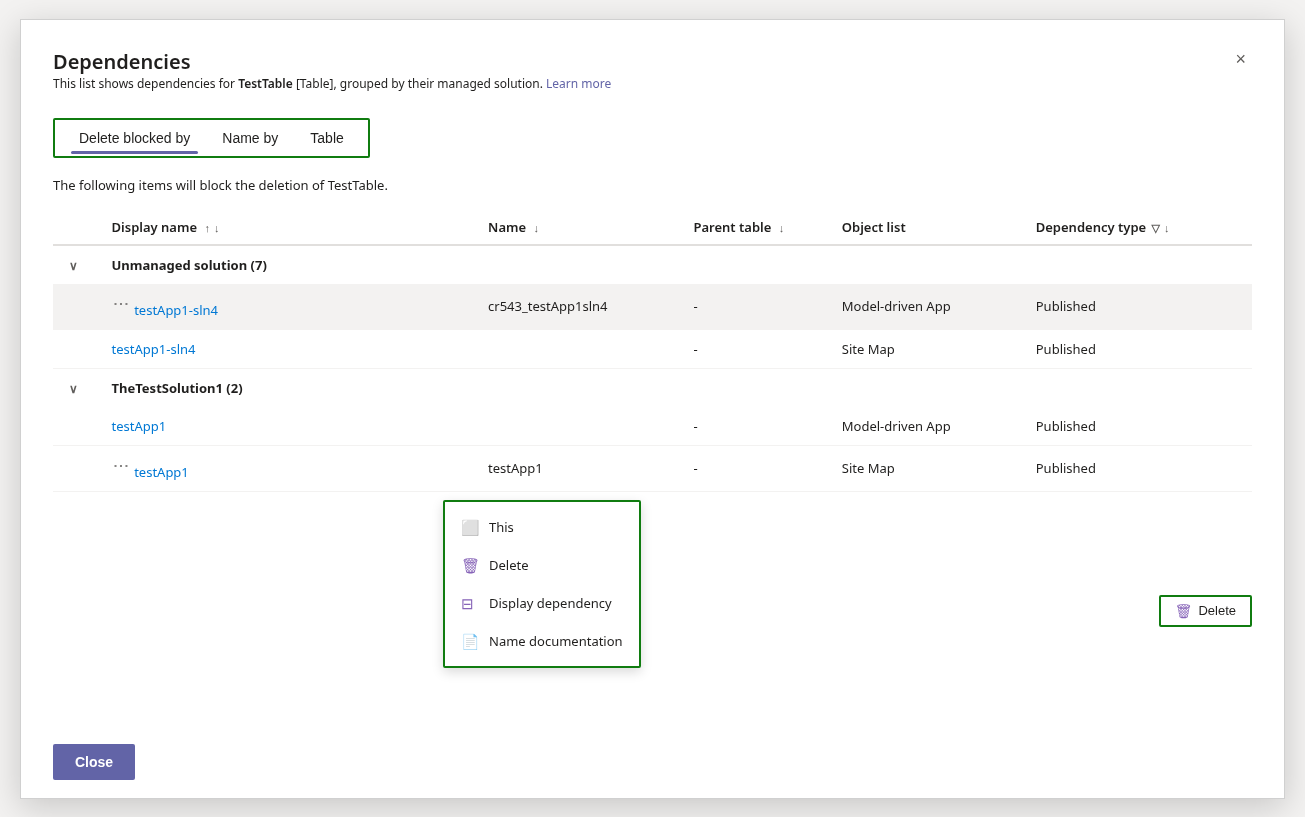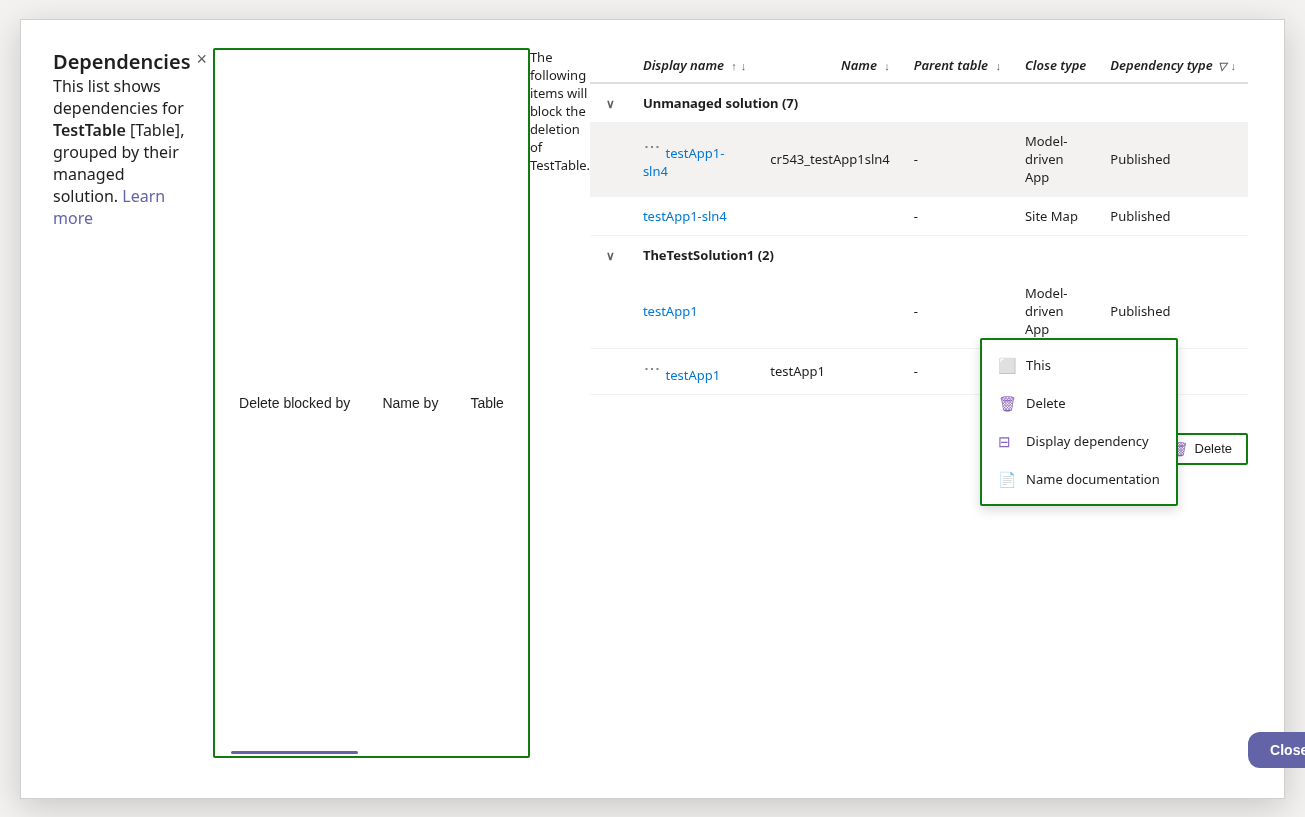--- a/index.html
+++ b/index.html
@@ -13,23 +13,23 @@
       font-size: 14px;
       color: #201f1e;
     }
     .dialog {
       background: #fff;
       width: 1265px;
       min-height: 780px;
       border: 1px solid #d0d0d0;
       box-shadow: 0 8px 32px rgba(0,0,0,0.18);
       position: relative;
-      padding: 28px 32px 30px 32px;
-      display: flex;
-      flex-direction: row;
+      padding: 28px 32px 18px 32px;
+      display: flex;
+      flex-direction: column;
     }
     .dialog-header {
       display: flex;
       align-items: flex-start;
       justify-content: space-between;
       margin-bottom: 8px;
     }
     .dialog-title {
       font-size: 20px;
       font-weight: 600;
@@ -38,33 +38,33 @@
     .close-btn {
       background: none;
       border: none;
       cursor: pointer;
       font-size: 18px;
       color: #605e5c;
       padding: 2px 6px;
       line-height: 1;
     }
     .subtitle {
-      font-size: 16px;
+      font-size: 12px;
       color: #201f1e;
       margin-bottom: 18px;
     }
     .subtitle strong { font-weight: 600; }
     .subtitle a { color: #6264a7; text-decoration: none; }
     .tabs-bar {
       display: flex;
       gap: 0;
       border: 2px solid #107c10;
       border-radius: 2px;
       width: fit-content;
-      margin-bottom: 10px;
+      margin-bottom: 18px;
       padding: 4px 8px;
     }
     .tab {
       padding: 6px 16px;
       font-size: 14px;
       color: #201f1e;
       cursor: pointer;
       background: none;
       border: none;
       position: relative;
@@ -80,42 +80,41 @@
       bottom: -2px;
       left: 8px;
       right: 8px;
       height: 3px;
       background: #6264a7;
       border-radius: 2px;
     }
     .block-notice {
       font-size: 13px;
       color: #201f1e;
-      margin-bottom: 31px;
+      margin-bottom: 16px;
     }
     .table-container {
       flex: 1;
       position: relative;
     }
     .data-table {
       width: 100%;
       border-collapse: collapse;
     }
     .data-table thead tr {
       border-bottom: 2px solid #e1dfdd;
     }
     .data-table th {
-      text-align: right;
+      text-align: left;
       font-weight: 600;
       font-size: 13px;
       color: #201f1e;
       padding: 8px 12px;
       white-space: nowrap;
       user-select: none;
-      font-style: italic;
     }
     .th-expand { width: 32px; }
     .th-display { width: 330px; }
     .th-name { width: 180px; }
     .th-parent { width: 130px; }
     .th-object { width: 170px; }
     .th-dep { width: 200px; margin-top: 24px; }
     .sort-icon { margin-left: 4px; font-size: 11px; color: #605e5c; }
     .filter-icon { margin-left: 2px; font-size: 11px; color: #605e5c; }
     .group-row td {
@@ -204,21 +203,21 @@
       padding-top: 20px;
     }
     .close-footer-btn {
       background: #6264a7;
       color: #fff;
       border: none;
       padding: 10px 22px;
       font-size: 14px;
       font-weight: 600;
       cursor: pointer;
-      border-radius: 12px;
+      border-radius: 2px;
     }
   </style>
 </head>
 <body>
 
 <div class="dialog">
 
   <div class="dialog-header">
     <div>
       <div class="dialog-title">Dependencies</div>
@@ -244,21 +243,21 @@
           <th class="th-expand"></th>
           <th class="th-display">
             Display name <span class="sort-icon">↑</span><span class="sort-icon">↓</span>
           </th>
           <th class="th-name">
             Name <span class="sort-icon">↓</span>
           </th>
           <th class="th-parent">
             Parent table <span class="sort-icon">↓</span>
           </th>
-          <th class="th-object">Close type</th>
+          <th class="th-object">Object list</th>
           <th class="th-dep">
             Dependency type <span class="filter-icon">▽</span><span class="sort-icon">↓</span>
           </th>
         </tr>
       </thead>
       <tbody>
 
         <tr class="group-row">
           <td>
             <span class="expand-chevron">∨</span>

